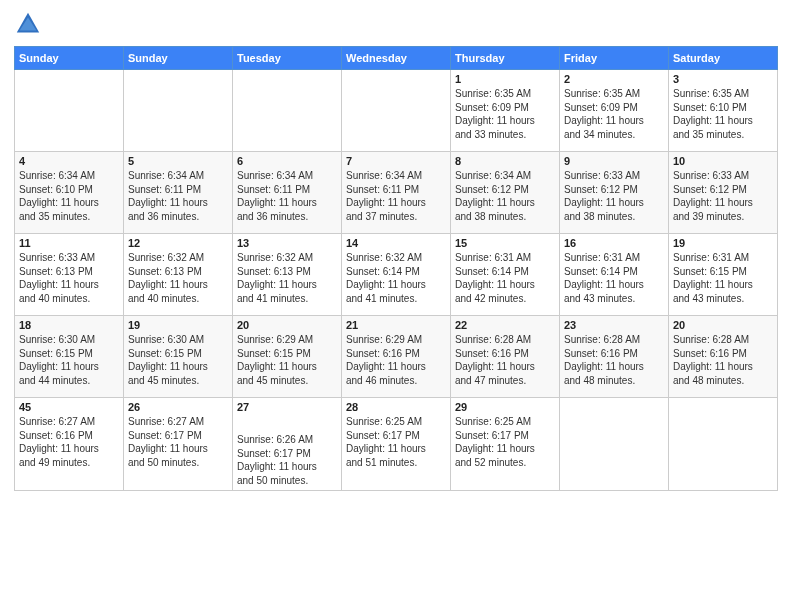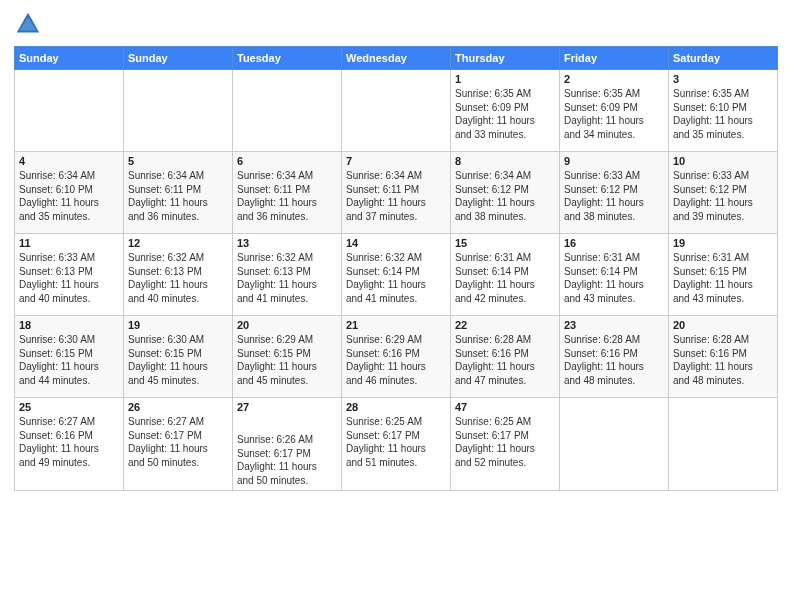--- a/index.html
+++ b/index.html
@@ -308,21 +308,21 @@
           <td>
             <div class="day-number">20</div>
             <div class="day-info" style="white-space: pre-line;">Sunrise: 6:28 AM
 Sunset: 6:16 PM
 Daylight: 11 hours
 and 48 minutes.</div>
           </td>
         </tr>
         <tr>
           <td>
-            <div class="day-number">25</div>
+            <div class="day-number">45</div>
             <div class="day-info" style="white-space: pre-line;">Sunrise: 6:27 AM
 Sunset: 6:16 PM
 Daylight: 11 hours
 and 49 minutes.</div>
           </td>
           <td>
             <div class="day-number">26</div>
             <div class="day-info" style="white-space: pre-line;">Sunrise: 6:27 AM
 Sunset: 6:17 PM
 Daylight: 11 hours
@@ -336,21 +336,21 @@
 and 50 minutes.</div>
           </td>
           <td>
             <div class="day-number">28</div>
             <div class="day-info" style="white-space: pre-line;">Sunrise: 6:25 AM
 Sunset: 6:17 PM
 Daylight: 11 hours
 and 51 minutes.</div>
           </td>
           <td>
-            <div class="day-number">47</div>
+            <div class="day-number">29</div>
             <div class="day-info" style="white-space: pre-line;">Sunrise: 6:25 AM
 Sunset: 6:17 PM
 Daylight: 11 hours
 and 52 minutes.</div>
           </td>
           <td class="empty-cell"></td>
           <td class="empty-cell"></td>
         </tr>
       </tbody>
   </table>

